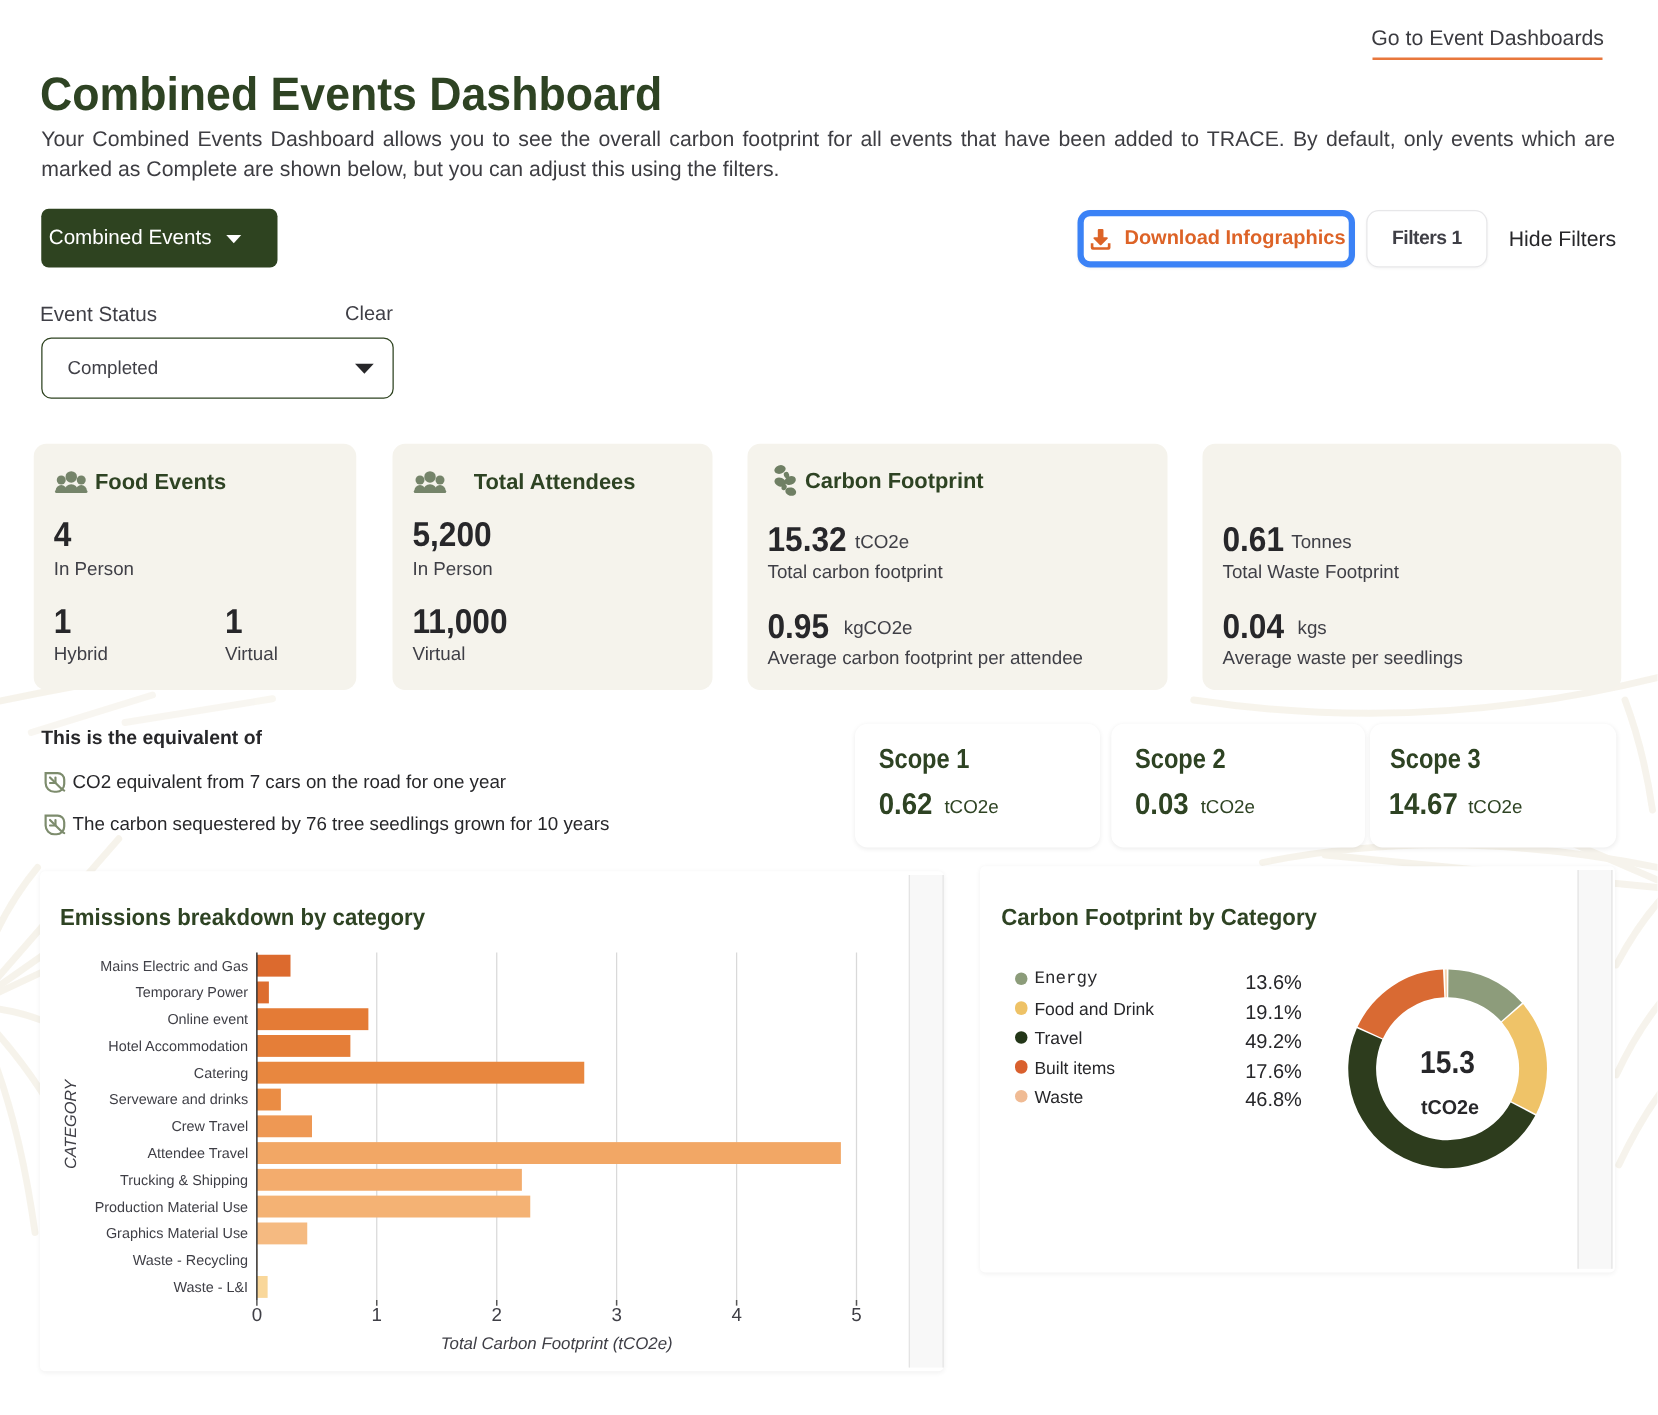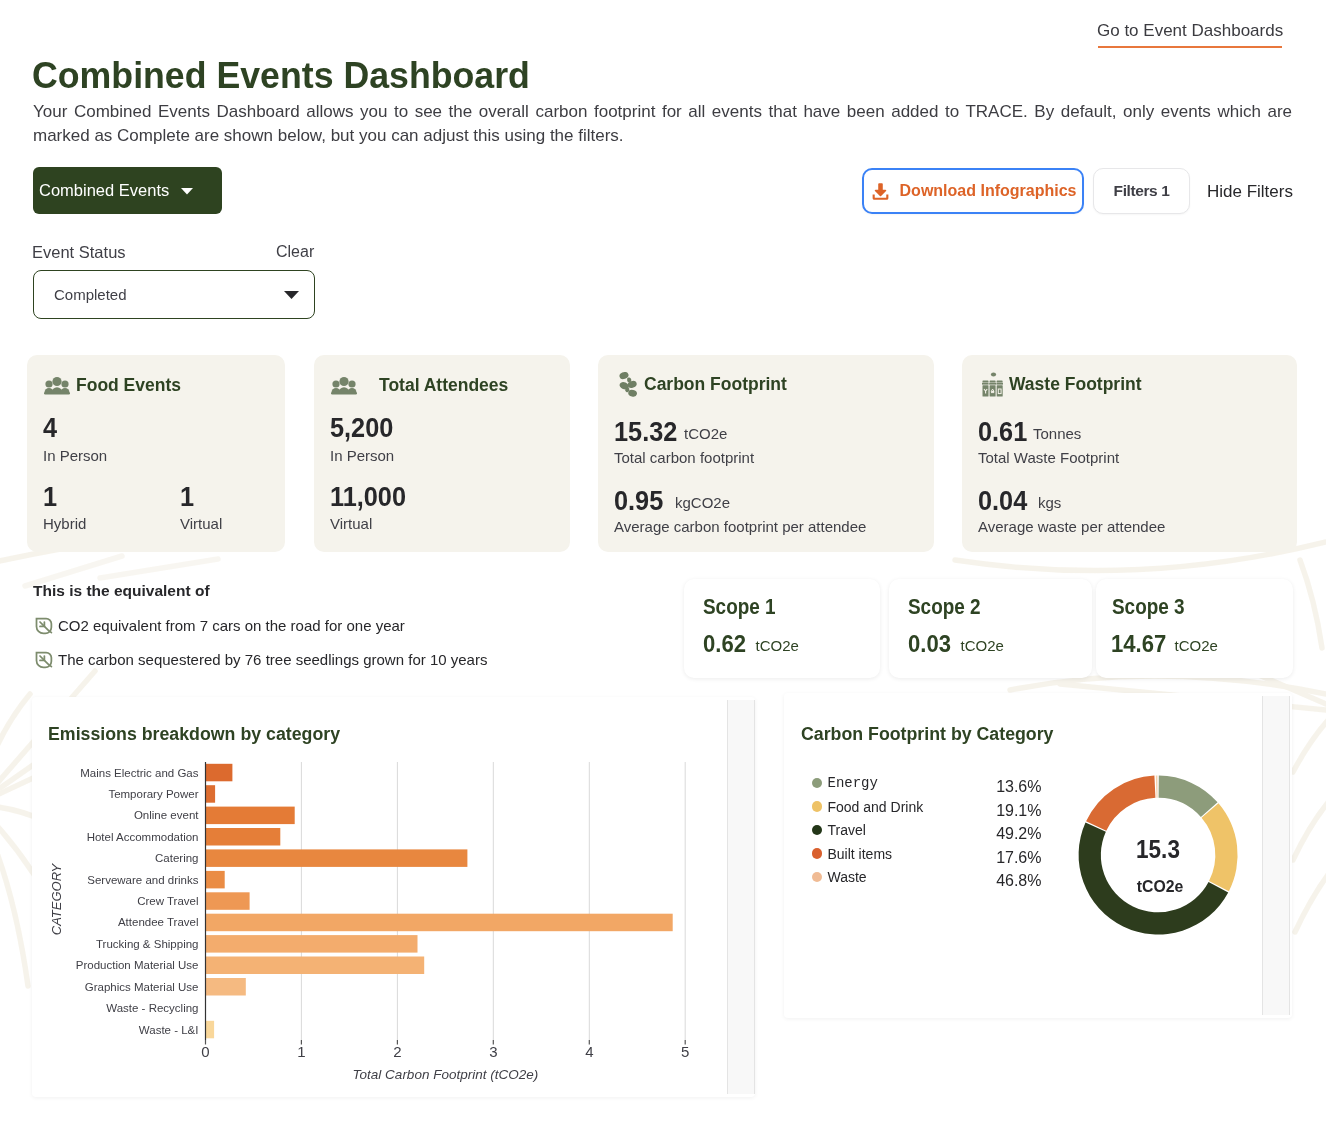--- a/index.html
+++ b/index.html
@@ -42,21 +42,21 @@
 <h1 class="abs green" style="left:32px; top:52px; font-size:37.5px; line-height:1.25; font-weight:bold; transform:scaleX(0.952); transform-origin:left center;">Combined Events Dashboard</h1>
 <p class="abs" style="left:33px; top:100px; width:1259px; font-size:17px; line-height:23.5px; color:#3d3d42; text-align:justify;">Your Combined Events Dashboard allows you to see the overall carbon footprint for all events that have been added to TRACE. By default, only events which are marked as Complete are shown below, but you can adjust this using the filters.</p>
 
 <div class="abs" style="left:33px; top:167px; width:189px; height:47px; background:#2e4320; border-radius:6px; color:#fff; font-size:16.5px; display:flex; align-items:center; justify-content:flex-start; padding-left:6px; gap:11px;">
   <span>Combined Events</span>
   <svg width="14" height="8" viewBox="0 0 14 8">
       <path d="M1 1 L7 7.5 L13 1 Z" fill="#fff"></path>
     </svg>
 </div>
 
-<div class="abs" style="left:862px; top:168px; width:222px; height:46px; background:#fff; border:2px solid #3b82f6; border-radius:10px; box-shadow:0 1px 2px rgba(0,0,0,0.04); display:flex; align-items:center; justify-content:center; gap:9px;">
+<div class="abs" style="left:862px; top:168px; width:222px; height:46px; background:#fff; border:5px solid #3b82f6; border-radius:10px; box-shadow:0 1px 2px rgba(0,0,0,0.04); display:flex; align-items:center; justify-content:center; gap:9px;">
   <svg width="21" height="21" viewBox="0 0 24 24" fill="#dd6327">
       <path d="M10.4 2.5 h3.2 a1 1 0 0 1 1 1 V10 h3.1 a0.9 0.9 0 0 1 0.64 1.54 L12.7 17.1 a1 1 0 0 1-1.4 0 L5.66 11.54 A0.9 0.9 0 0 1 6.3 10 H9.4 V3.5 a1 1 0 0 1 1-1 Z"></path>
       <path d="M3 15.5 h2.4 v3 a0.6 0.6 0 0 0 0.6 0.6 h12 a0.6 0.6 0 0 0 0.6-0.6 v-3 H21 v4.2 a1.8 1.8 0 0 1-1.8 1.8 H4.8 A1.8 1.8 0 0 1 3 19.7 Z"></path>
     </svg>
   <span style="color:#dd6327; font-size:16px; font-weight:bold;">Download Infographics</span>
 </div>
 
 <div class="abs" style="left:1093px; top:168px; width:97px; height:46px; background:#fff; border:1px solid #e7e7e9; border-radius:10px; box-shadow:0 1px 2px rgba(0,0,0,0.04); display:flex; align-items:center; justify-content:center;">
   <span style="color:#3f3f46; font-size:15.5px; font-weight:bold; letter-spacing:-0.4px;">Filters 1</span>
 </div>
@@ -122,44 +122,26 @@
     <span class="green" style="font-size:17.5px; font-weight:bold;">Carbon Footprint</span>
   </div>
   <div style="position:absolute; left:16px; top:63px;"><span style="font-size:27.5px; line-height:1; font-weight:bold; color:#27272a; display:inline-block; transform:scaleX(0.92); transform-origin:left center;">15.32</span></div>
   <div style="position:absolute; left:86px; top:70px; font-size:15px; color:#3f3f46;">tCO2e</div>
   <div style="position:absolute; left:16px; top:94px; font-size:15px; color:#3f3f46;">Total carbon footprint</div>
   <div style="position:absolute; left:16px; top:132px;"><span style="font-size:27.5px; line-height:1; font-weight:bold; color:#27272a; display:inline-block; transform:scaleX(0.92); transform-origin:left center;">0.95</span></div>
   <div style="position:absolute; left:77px; top:139px; font-size:15px; color:#3f3f46;">kgCO2e</div>
   <div style="position:absolute; left:16px; top:163px; font-size:15px; color:#3f3f46;">Average carbon footprint per attendee</div>
 </div>
 <div id="card4" class="abs" style="left:962px; top:355px; width:335px; height:197px; background:#f5f3ec; border-radius:10px;">
-  <div style="display:flex; align-items:center; gap:6px; margin:17px 0 0 20px;">
-    <svg width="21" height="25" viewBox="0 0 21 25" fill="#75846a">
-        <ellipse cx="11.5" cy="2.6" rx="2.6" ry="2"></ellipse>
-        <rect x="0.5" y="8.5" width="6" height="2" rx="0.6"></rect>
-        <rect x="7.6" y="8.5" width="6" height="2" rx="0.6"></rect>
-        <rect x="14.6" y="8.5" width="6" height="2" rx="0.6"></rect>
-        <rect x="0" y="10.8" width="6.6" height="1.8"></rect>
-        <rect x="7.2" y="10.8" width="6.8" height="1.8"></rect>
-        <rect x="14.4" y="10.8" width="6.6" height="1.8"></rect>
-        <rect x="0.5" y="13.3" width="6" height="11.2" rx="0.5"></rect>
-        <rect x="7.6" y="13.3" width="6" height="11.2" rx="0.5"></rect>
-        <rect x="14.7" y="13.3" width="6" height="11.2" rx="0.5"></rect>
-        <path d="M2 17 l1.6 2 1.6-2 M3.6 19 v2.4" stroke="#f5f2ea" stroke-width="1.1" fill="none"></path>
-        <path d="M9.2 19.5 l1.4-2.4 1.4 2.4 Z M9 20.6 h3.2" stroke="#f5f2ea" stroke-width="1" fill="none"></path>
-        <rect x="16.3" y="17" width="2.8" height="4.6" fill="none" stroke="#f5f2ea" stroke-width="1"></rect>
-      </svg>
-    <span class="green" style="font-size:17.5px; font-weight:bold;">Waste Footprint</span>
-  </div>
   <div style="position:absolute; left:16px; top:63px;"><span style="font-size:27.5px; line-height:1; font-weight:bold; color:#27272a; display:inline-block; transform:scaleX(0.92); transform-origin:left center;">0.61</span></div>
   <div style="position:absolute; left:71px; top:70px; font-size:15px; color:#3f3f46;">Tonnes</div>
   <div style="position:absolute; left:16px; top:94px; font-size:15px; color:#3f3f46;">Total Waste Footprint</div>
   <div style="position:absolute; left:16px; top:132px;"><span style="font-size:27.5px; line-height:1; font-weight:bold; color:#27272a; display:inline-block; transform:scaleX(0.92); transform-origin:left center;">0.04</span></div>
   <div style="position:absolute; left:76px; top:139px; font-size:15px; color:#3f3f46;">kgs</div>
-  <div style="position:absolute; left:16px; top:163px; font-size:15px; color:#3f3f46;">Average waste per attendee</div>
+  <div style="position:absolute; left:16px; top:163px; font-size:15px; color:#3f3f46;">Average waste per seedlings</div>
 </div>
 
 <div class="abs" style="left:33px; top:582px; font-size:15.5px; font-weight:bold; color:#27272a;">This is the equivalent of</div>
 <div class="abs" style="left:33px; top:615px; display:flex; align-items:center; gap:4px;">
   <svg width="21" height="21" viewBox="0 0 24 24" fill="none" stroke="#7d8c6d" stroke-width="2">
       <path d="M4 4 h11 a6 6 0 0 1 6 6 v4 a7 7 0 0 1 -7 7 h-2 a8 8 0 0 1 -8 -8 Z"></path>
       <path d="M8 8 L17 17 Q19 19 21 20" stroke-linecap="round"></path>
       <path d="M13 8 v5 h-5" stroke-linecap="round"></path>
     </svg>
   <span style="font-size:15px; color:#27272a;">CO2 equivalent from 7 cars on the road for one year</span>

